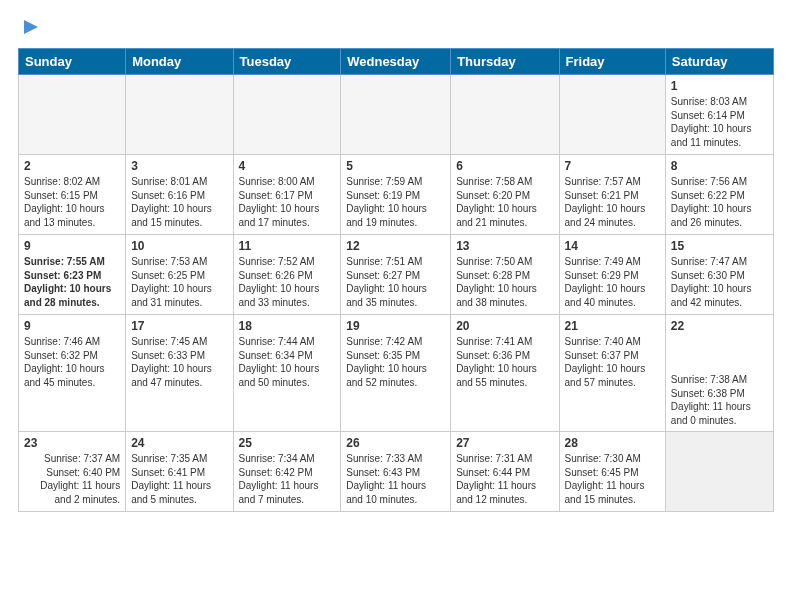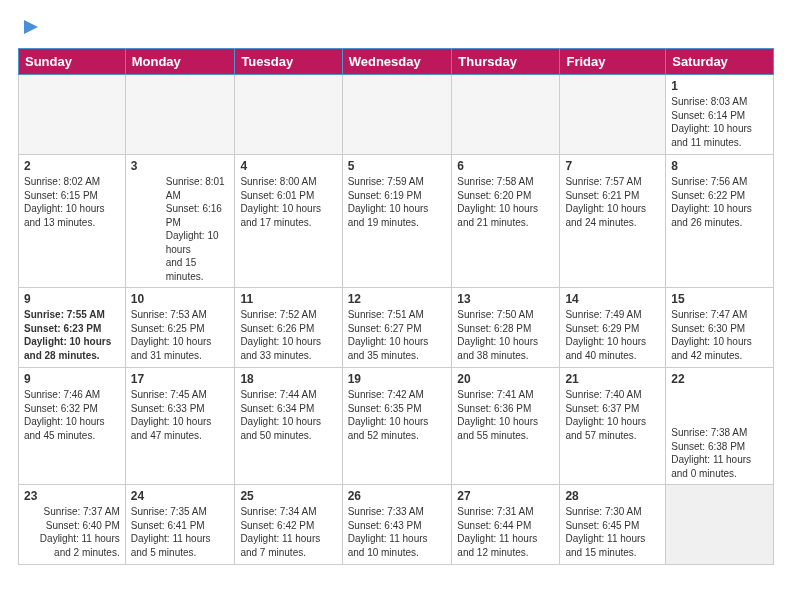--- a/index.html
+++ b/index.html
@@ -46,21 +46,21 @@
       font-size: 16px;
       color: #555;
       font-weight: normal;
     }
     .calendar {
       width: 100%;
       border-collapse: collapse;
       border: 1px solid #ccc;
     }
     .calendar th {
-      background-color: #be185d;
+      background-color: #0369a1;
       color: white;
       text-align: left;
       padding: 5px 6px;
       font-size: 13px;
       border: 1px solid #5090cc;
     }
     .calendar td {
       vertical-align: top;
       border: 1px solid #ccc;
       padding: 4px 5px;
@@ -140,29 +140,29 @@
         <tr>
           <td>
             <span class="day-number">2</span>
             <div class="day-info" style="white-space: pre-line;">Sunrise: 8:02 AM
 Sunset: 6:15 PM
 Daylight: 10 hours
 and 13 minutes.</div>
           </td>
           <td>
             <span class="day-number">3</span>
-            <div class="day-info" style="white-space: pre-line; margin-left: 35px;">Sunrise: 8:01 AM
+            <div class="day-info" style="white-space: pre-line;">Sunrise: 8:01 AM
 Sunset: 6:16 PM
 Daylight: 10 hours
 and 15 minutes.</div>
           </td>
           <td>
             <span class="day-number">4</span>
             <div class="day-info" style="white-space: pre-line;">Sunrise: 8:00 AM
-Sunset: 6:01 PM
+Sunset: 6:17 PM
 Daylight: 10 hours
 and 17 minutes.</div>
           </td>
           <td>
             <span class="day-number">5</span>
             <div class="day-info" style="white-space: pre-line;">Sunrise: 7:59 AM
 Sunset: 6:19 PM
 Daylight: 10 hours
 and 19 minutes.</div>
           </td>

